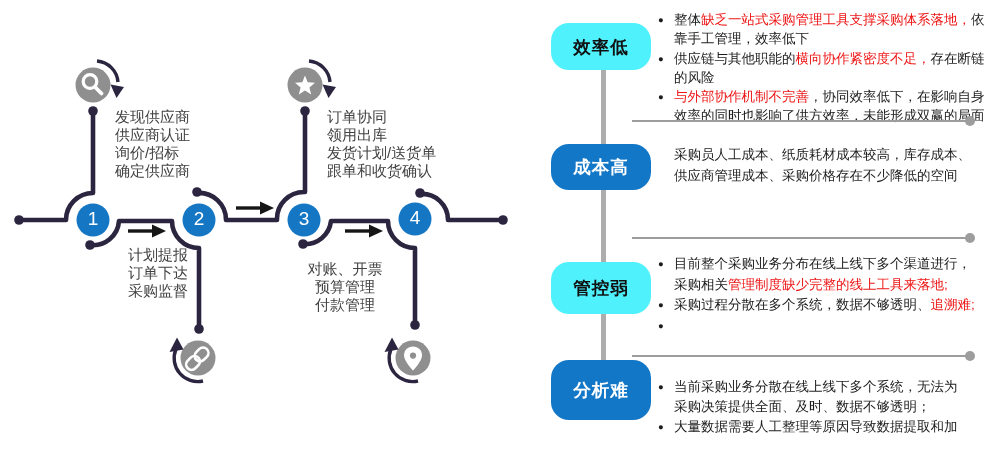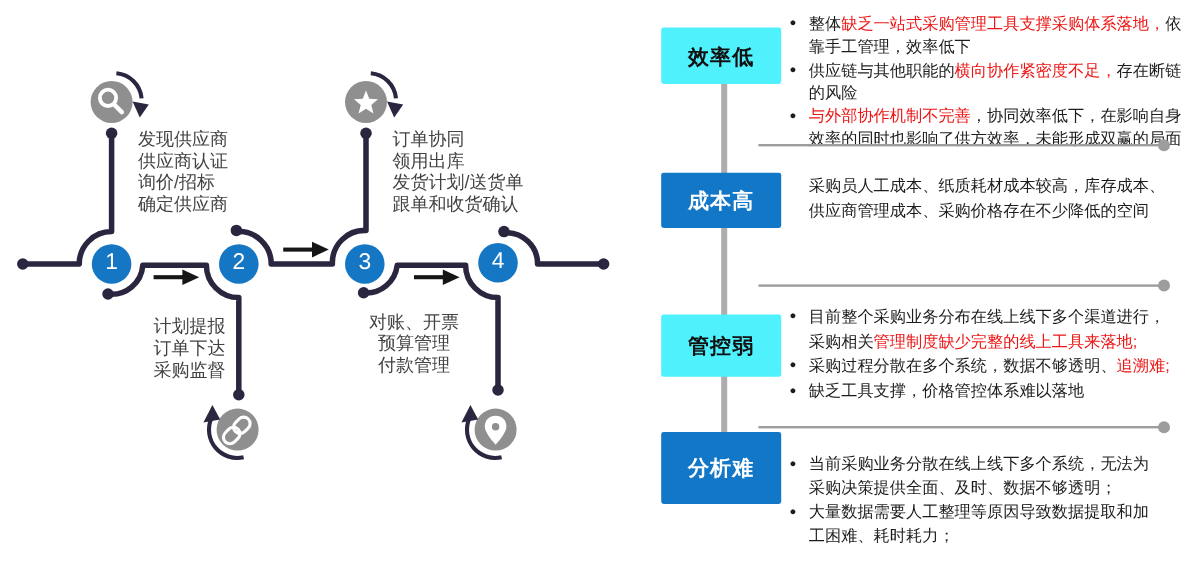--- a/index.html
+++ b/index.html
@@ -3,21 +3,21 @@
 <meta charset="utf-8">
 <style>
   html,body{margin:0;padding:0;background:#fff;}
   .stage{position:relative;width:1000px;height:470px;background:#fff;overflow:hidden;
          font-family:"Liberation Sans","DejaVu Sans",sans-serif;}
   .flow-svg{position:absolute;left:0;top:0;}
   .step-num{position:absolute;width:34px;text-align:center;font-size:19px;color:#fff;}
   .flow-list{position:absolute;font-size:15px;line-height:18px;color:#424242;}
   .flow-list div{white-space:nowrap;}
   .flow-list.right{text-align:center;}
-  .label-box{position:absolute;left:551px;width:100px;border-radius:2px;
+  .label-box{position:absolute;left:551px;width:100px;border-radius:18px;
              display:flex;align-items:center;justify-content:center;
              font-weight:bold;font-size:17.5px;letter-spacing:1px;}
   .label-box.cyan{background:#4ff1fd;color:#101010;}
   .label-box.blue{background:#1377c8;color:#ffffff;}
   .v-line{position:absolute;left:601px;top:70px;width:5px;height:312px;background:#adadad;}
   .divider{position:absolute;left:632px;width:337px;height:0;border-top:2.5px solid #9d9d9d;}
   .divider .end-dot{position:absolute;right:-6px;top:-6px;width:10px;height:10px;
                     border-radius:50%;background:#9d9d9d;}
   .sec-content{position:absolute;font-size:13.5px;color:#1c1c1c;}
   #sec0{left:658px;top:10px;line-height:19.3px;}
@@ -125,21 +125,21 @@
   <div class="step-num" style="left:182px;top:208px;">2</div>
   <div class="step-num" style="left:287px;top:208px;">3</div>
   <div class="step-num" style="left:398px;top:207px;">4</div>
 
   <div class="flow-list" style="left:115px;top:108px;">
     <div>发现供应商</div>
     <div>供应商认证</div>
     <div>询价/招标</div>
     <div>确定供应商</div>
   </div>
-  <div class="flow-list" style="left:128px;top:264px;">
+  <div class="flow-list" style="left:128px;top:246px;">
     <div>计划提报</div>
     <div>订单下达</div>
     <div>采购监督</div>
   </div>
   <div class="flow-list" style="left:327px;top:108px;">
     <div>订单协同</div>
     <div>领用出库</div>
     <div>发货计划/送货单</div>
     <div>跟单和收货确认</div>
   </div>
@@ -196,38 +196,34 @@
         </div>
       </div>
       <div class="bullet-row">
         <span class="bdot">●</span>
         <div>
           <div class="bline"><span>采购过程分散在多个系统，数据不够透明、</span><span class="red">追溯难;</span></div>
         </div>
       </div>
       <div class="bullet-row">
         <span class="bdot">●</span>
-        <div>
-          <div class="bline"><span>缺乏工具支撑，价格管控体系难以落地</span></div>
-        </div>
       </div>
     </div>
   <div class="sec-content" id="sec3">
       <div class="bullet-row">
         <span class="bdot">●</span>
         <div>
           <div class="bline"><span>当前采购业务分散在线上线下多个系统，无法为</span></div>
           <div class="bline"><span>采购决策提供全面、及时、数据不够透明；</span></div>
         </div>
       </div>
       <div class="bullet-row">
         <span class="bdot">●</span>
         <div>
           <div class="bline"><span>大量数据需要人工整理等原因导致数据提取和加</span></div>
-          <div class="bline"><span>工困难、耗时耗力；</span></div>
         </div>
       </div>
     </div>
 
   <div class="divider" style="top:120px;">
       <span class="end-dot"></span>
     </div>
   <div class="divider" style="top:237px;">
       <span class="end-dot"></span>
     </div>

